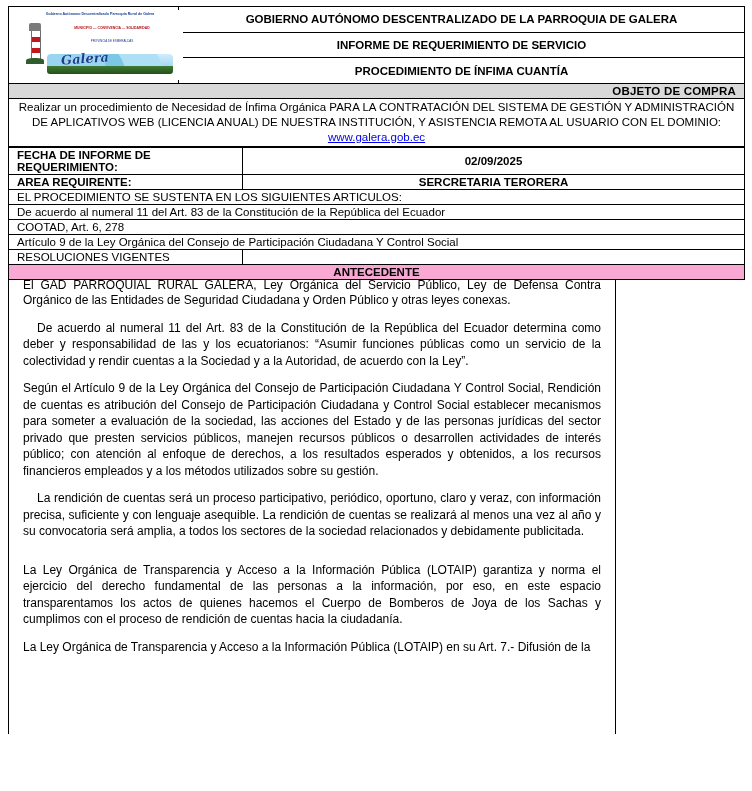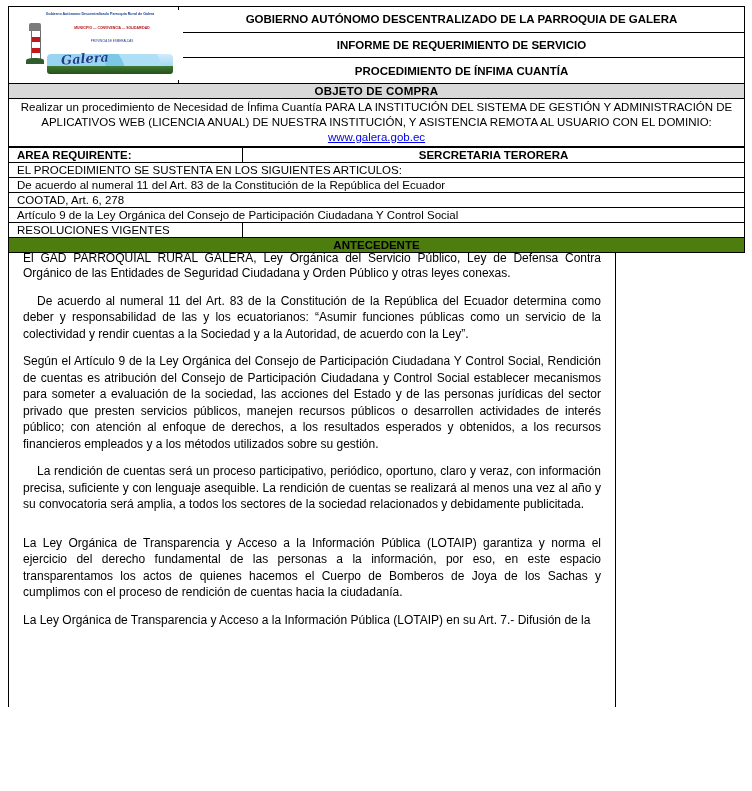--- a/index.html
+++ b/index.html
@@ -29,21 +29,21 @@
   }
   table.doc td {
     border: 1px solid #000000;
     padding: 1px 8px;
     vertical-align: middle;
   }
   .center { text-align: center; }
   .bold { font-weight: bold; }
   .band {
     background: #d9d9d9;
-    text-align: center;
+    text-align: right;
     font-weight: bold;
     letter-spacing: .2px;
   }
   .hdr-title {
     font-weight: bold;
     text-align: center;
     font-size: 11.5px;
     padding: 5px 4px;
   }
   .logo-cell {
@@ -155,21 +155,21 @@
   .objeto-body a {
     color: #0000ee;
     text-decoration: underline;
   }
   .kv-label { font-weight: bold; }
   .legal-row td { padding: 1px 4px; }
   .resol-cell {
     width: 170px;
   }
   .antecedente-band {
-    background: #4d7c0f;
+    background: #f9a8d4;
     font-weight: bold;
     text-align: center;
   }
   .body-text {
     padding: 0 14px;
     text-align: justify;
     line-height: 16.5px;
     font-size: 12px;
   }
   .body-text p {
@@ -232,32 +232,36 @@
       <td class="hdr-title">INFORME DE REQUERIMIENTO DE SERVICIO</td>
     </tr>
     <tr>
       <td class="hdr-title">PROCEDIMIENTO DE ÍNFIMA CUANTÍA</td>
     </tr>
     <tr>
       <td class="band" colspan="2">OBJETO DE COMPRA</td>
     </tr>
     <tr>
       <td class="objeto-body" colspan="2">
-        <span>Realizar un procedimiento de Necesidad de Ínfima Cuantía PARA LA INSTITUCIÓN DEL SISTEMA DE GESTIÓN Y ADMINISTRACIÓN DE APLICATIVOS WEB (LICENCIA ANUAL) DE NUESTRA INSTITUCIÓN, Y ASISTENCIA REMOTA AL USUARIO CON EL DOMINIO: </span><a href="#">www.galera.gob.ec</a>
+        <span>Realizar un procedimiento de Necesidad de Ínfima Orgánica PARA LA CONTRATACIÓN DEL SISTEMA DE GESTIÓN Y ADMINISTRACIÓN DE APLICATIVOS WEB (LICENCIA ANUAL) DE NUESTRA INSTITUCIÓN, Y ASISTENCIA REMOTA AL USUARIO CON EL DOMINIO: </span><a href="#">www.galera.gob.ec</a>
       </td>
     </tr>
   </tbody>
     </table>
 
   <table class="doc">
     <colgroup>
       <col style="width:234px">
       <col style="width:502px">
     </colgroup>
     <tbody>
+        <tr>
+      <td class="kv-label">FECHA DE INFORME DE REQUERIMIENTO:</td>
+      <td class="center bold">02/09/2025</td>
+    </tr>
     <tr>
       <td class="kv-label">AREA REQUIRENTE:</td>
       <td class="center bold">SERCRETARIA TERORERA</td>
     </tr>
     <tr class="legal-row">
       <td colspan="2">EL PROCEDIMIENTO SE SUSTENTA EN LOS SIGUIENTES ARTICULOS:</td>
     </tr>
     <tr class="legal-row">
       <td colspan="2">De acuerdo al numeral 11 del Art. 83 de la Constitución de la República del Ecuador</td>
     </tr>

